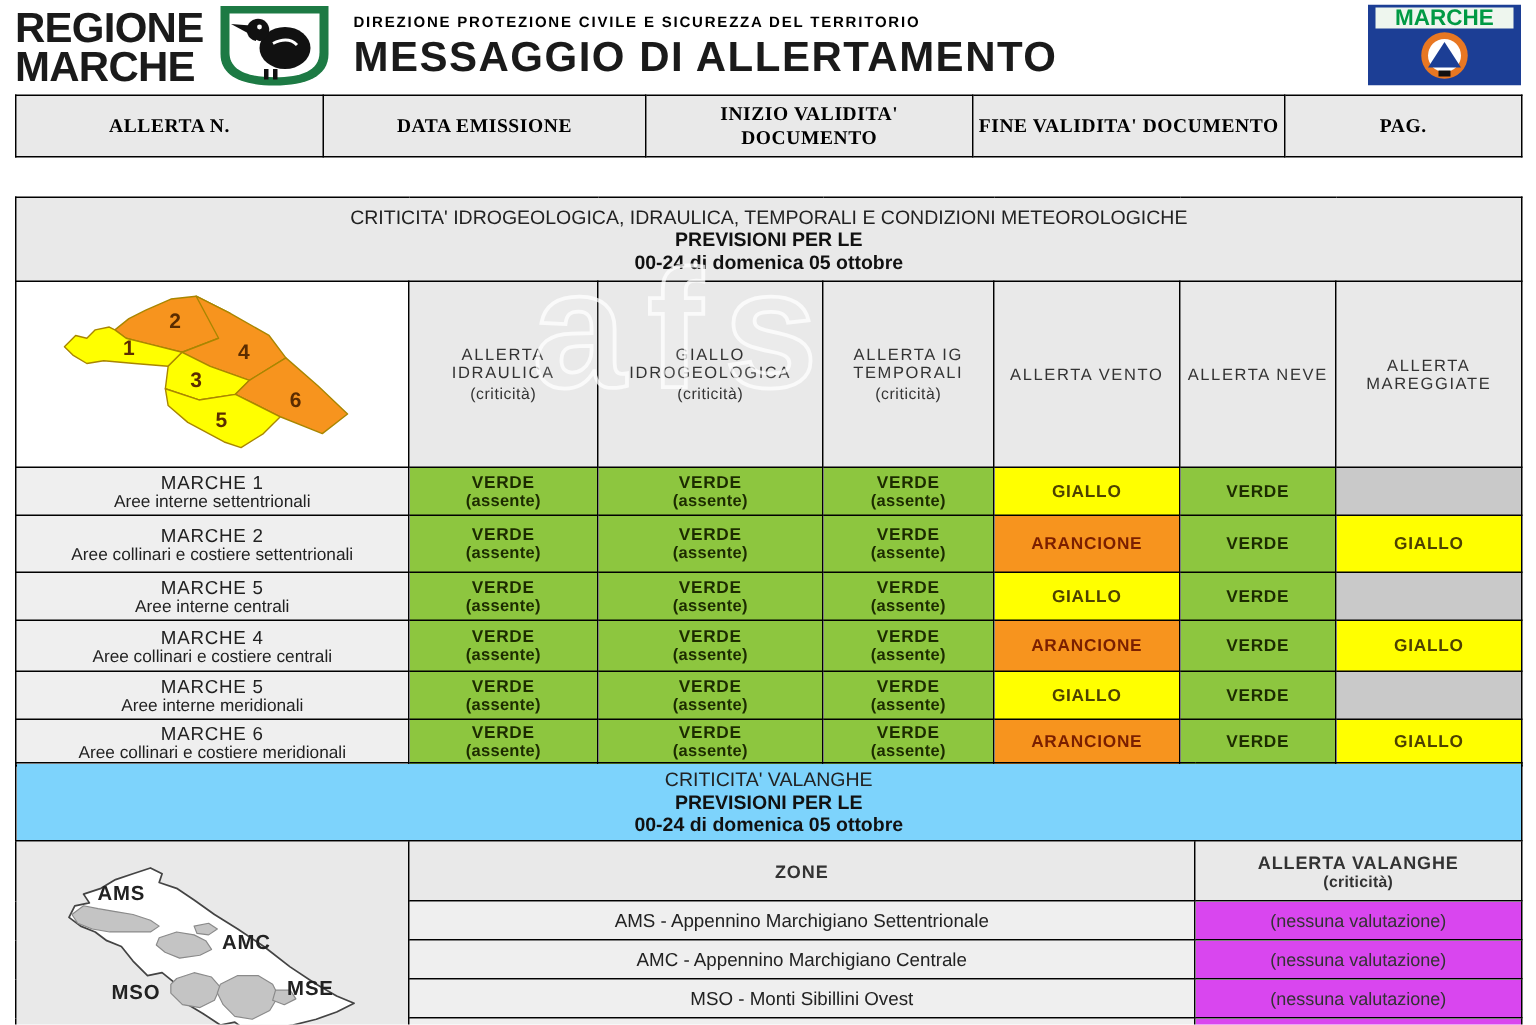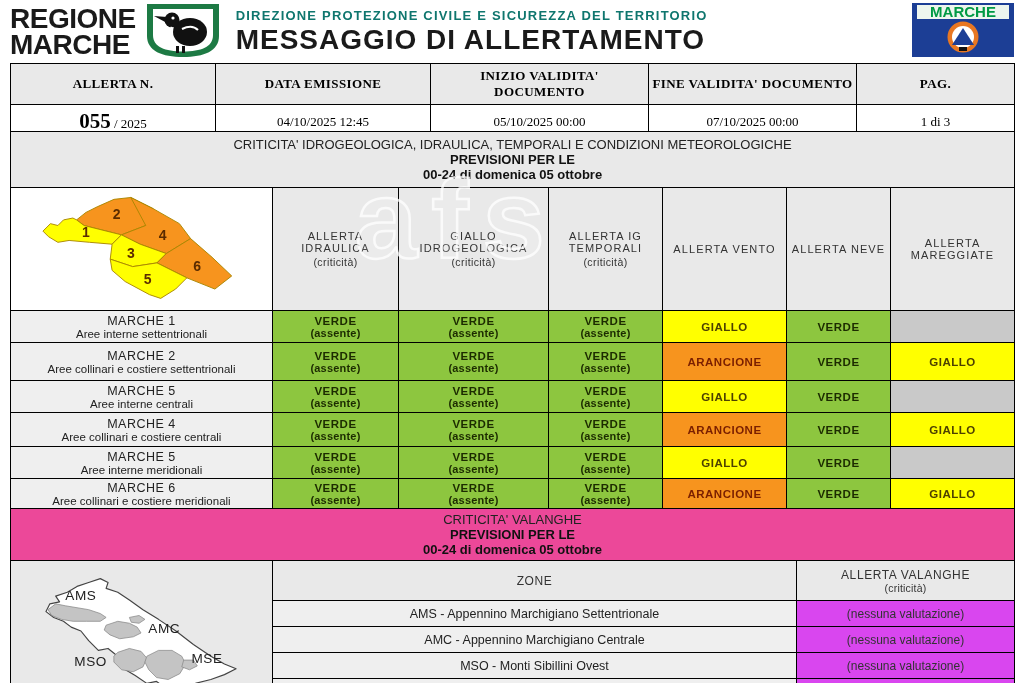--- a/index.html
+++ b/index.html
@@ -4,21 +4,21 @@
 <style>
   * { margin:0; padding:0; box-sizing:border-box; }
   body { background:#fff; font-family:"Liberation Sans", sans-serif; }
   .page { position:relative; width:1024px; height:683px; background:#fff; overflow:hidden; }
 
   
   .header { position:absolute; left:10px; top:4px; right:10px; height:56px; display:flex; align-items:center; }
   .region-name { font-weight:bold; font-size:28px; line-height:0.92; letter-spacing:-0.5px; color:#1a1a1a; }
   .shield { margin-left:6px; margin-right:12px; flex:0 0 auto; }
   .header-center { flex:1 1 auto; }
-  .dept { font-size:13px; font-weight:bold; letter-spacing:1.2px; color:#0f766e; }
+  .dept { font-size:10px; font-weight:bold; letter-spacing:1.2px; color:#000000; }
   .msg-title { font-size:28px; font-weight:bold; letter-spacing:1px; color:#1a1a1a; margin-top:1px; }
   .pc-logo { flex:0 0 auto; }
 
   
   table { border-collapse:collapse; table-layout:fixed; width:1004px; }
   td { border:1.5px solid #000; text-align:center; vertical-align:middle; overflow:hidden; }
 
   
   .info-table { position:absolute; left:10px; top:63px; }
   .info-table td { font-size:13px; padding:4px 2px;font-family:Liberation Serif, serif; }
@@ -47,23 +47,23 @@
   .r1 td { height:32px; } .r2 td { height:38px; } .r3 td { height:32px; }
   .r4 td { height:34px; } .r5 td { height:32px; } .r6 td { height:30px; }
 
   
   .watermark { position:absolute; left:355px; top:155px; font-size:112px; font-weight:bold;
     letter-spacing:14px; color:rgba(255,255,255,0.12);
     -webkit-text-stroke:2.5px rgba(255,255,255,0.75); pointer-events:none; z-index:5; }
 
   
   .val-wrap { position:absolute; left:10px; top:508px; }
-  .val-title { background:#ec4899; padding:3px 19px; }
+  .val-title { background:#7dd3fc; padding:3px 19px; }
   .val-title .t1, .val-title .t2 { font-size:13px; }
-  .val-head td { background:#e9e9e9; font-size:12px; letter-spacing:0.6px; color:#333; height:40px; }
+  .val-head td { background:#e9e9e9; font-size:12px; letter-spacing:0.6px; color:#333; height:40px;font-weight:bold; }
   .val-head .sub { display:block; font-size:10.5px; letter-spacing:0.2px; }
   .val-zone { background:#efefef; font-size:12.5px; color:#222; height:26px; }
   .val-value { background:#d946ef; font-size:12px; color:#333; }
   .val-map-cell { background:#fff; padding:2px; }
 </style>
 </head>
 <body>
 
 <div class="page">
 
@@ -112,30 +112,20 @@
         <col style="width:158px">
       </colgroup>
     <tbody>
         <tr class="info-head">
       <td>ALLERTA N.</td>
       <td>DATA EMISSIONE</td>
       <td>INIZIO VALIDITA' DOCUMENTO</td>
       <td>FINE VALIDITA' DOCUMENTO</td>
       <td>PAG.</td>
     </tr>
-    <tr class="info-vals">
-      <td>
-        <span class="allerta-big">055</span>
-        <span class="allerta-small">/ 2025</span>
-      </td>
-      <td>04/10/2025 12:45</td>
-      <td>05/10/2025 00:00</td>
-      <td>07/10/2025 00:00</td>
-      <td>1 di 3</td>
-    </tr>
   </tbody>
     </table>
 
   <div class="crit-wrap">
     <table class="crit-table">
       <colgroup>
           <col style="width:262px">
           <col style="width:126px">
           <col style="width:150px">
           <col style="width:114px">

